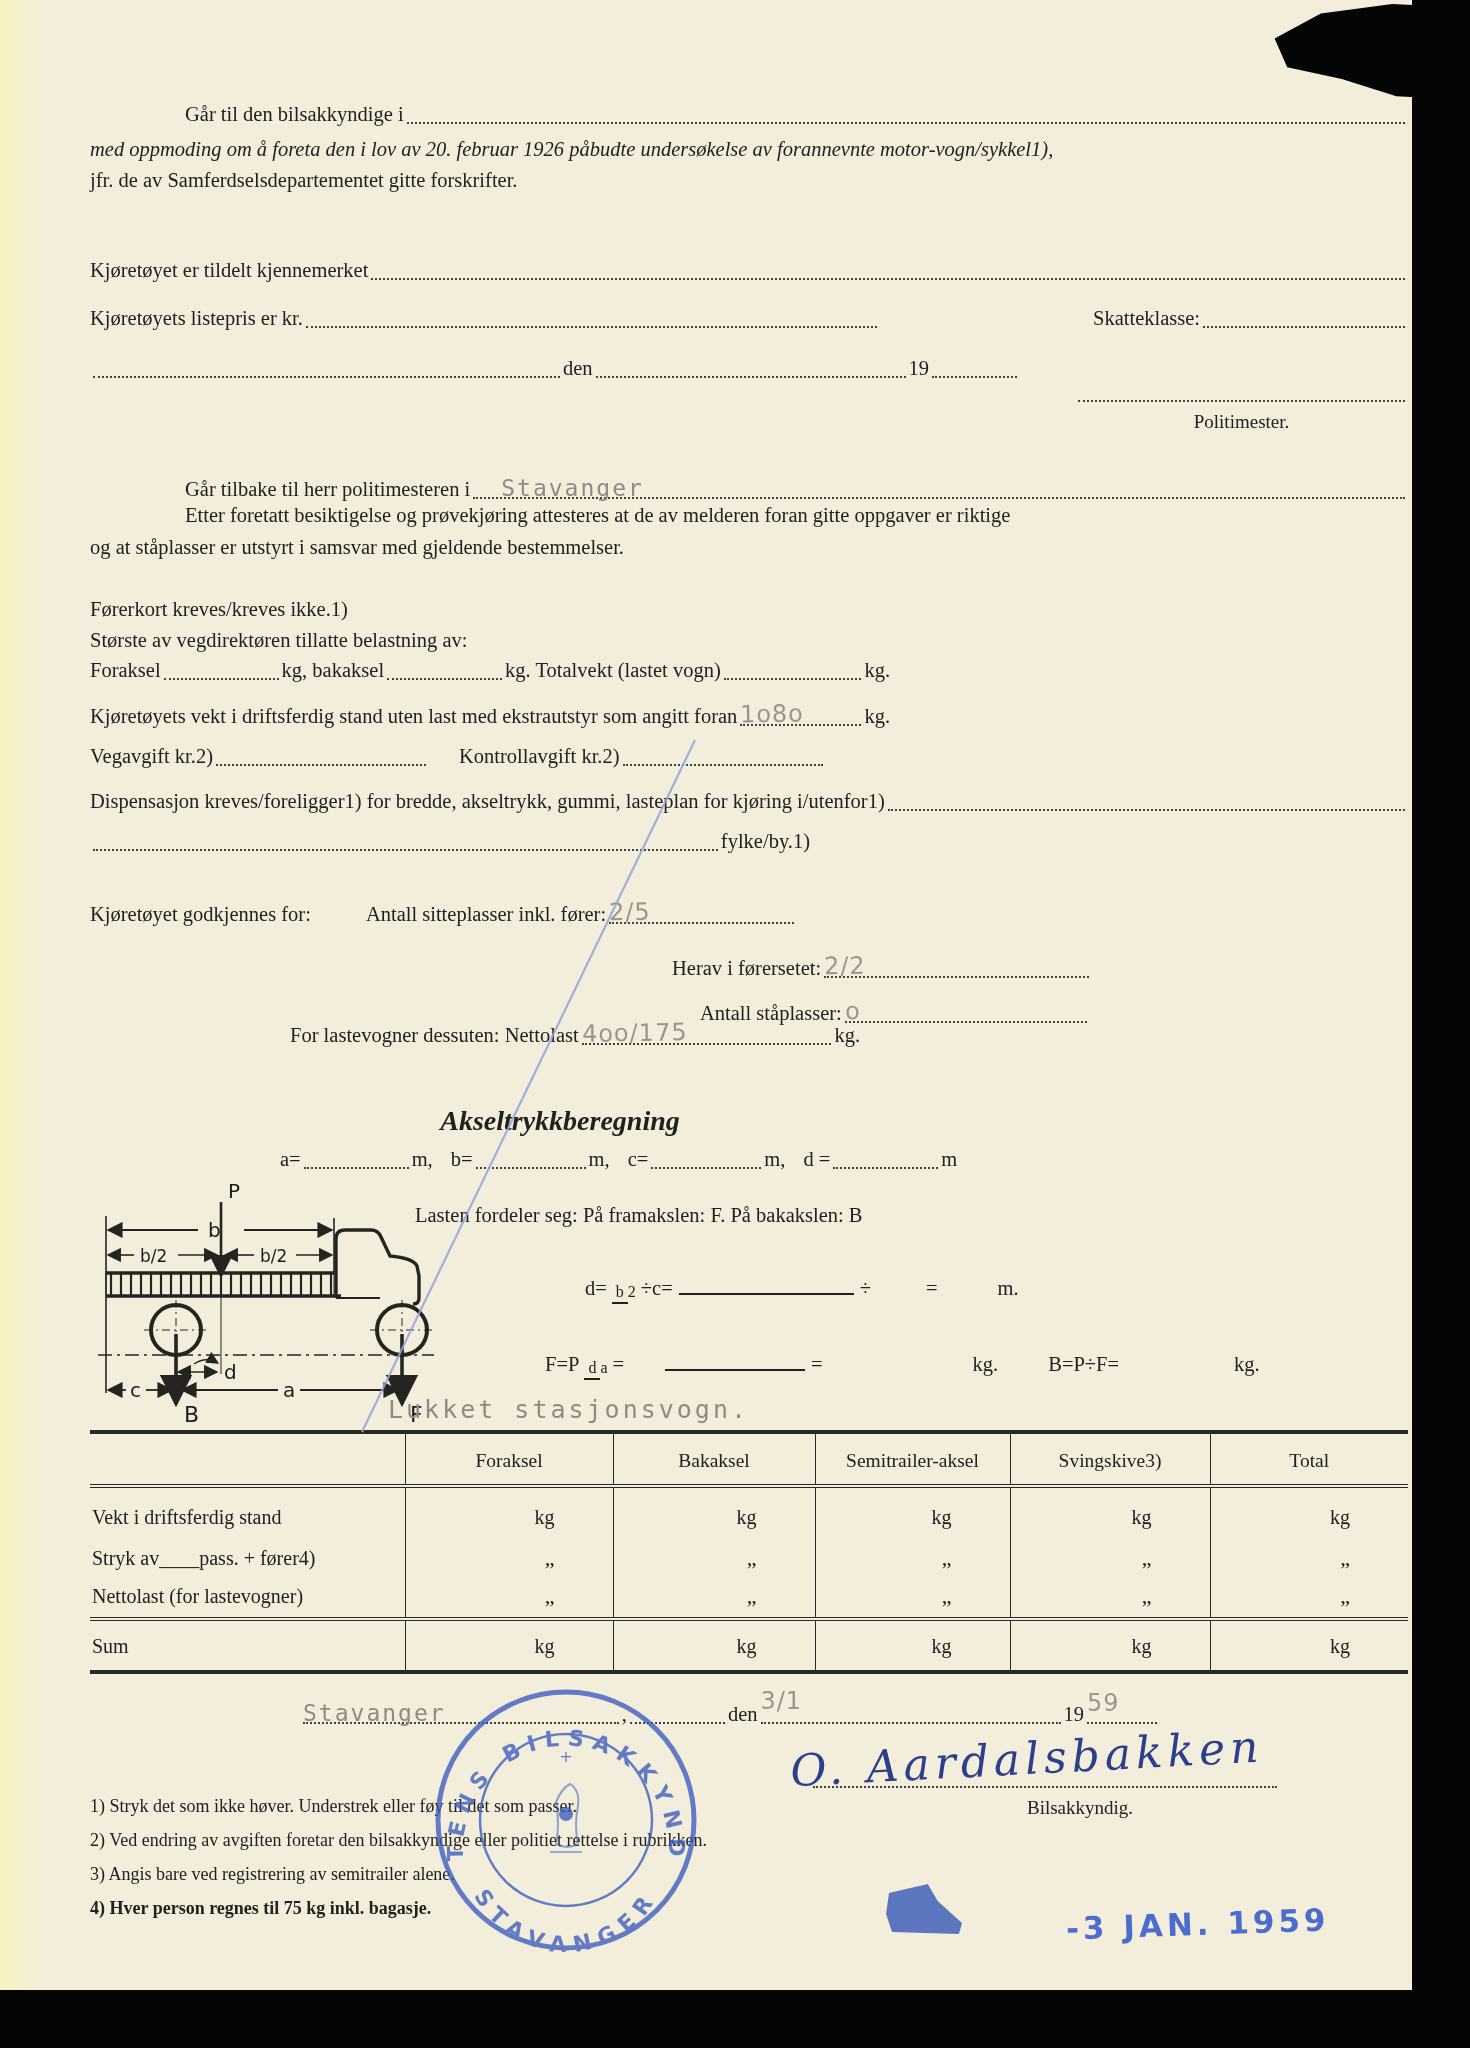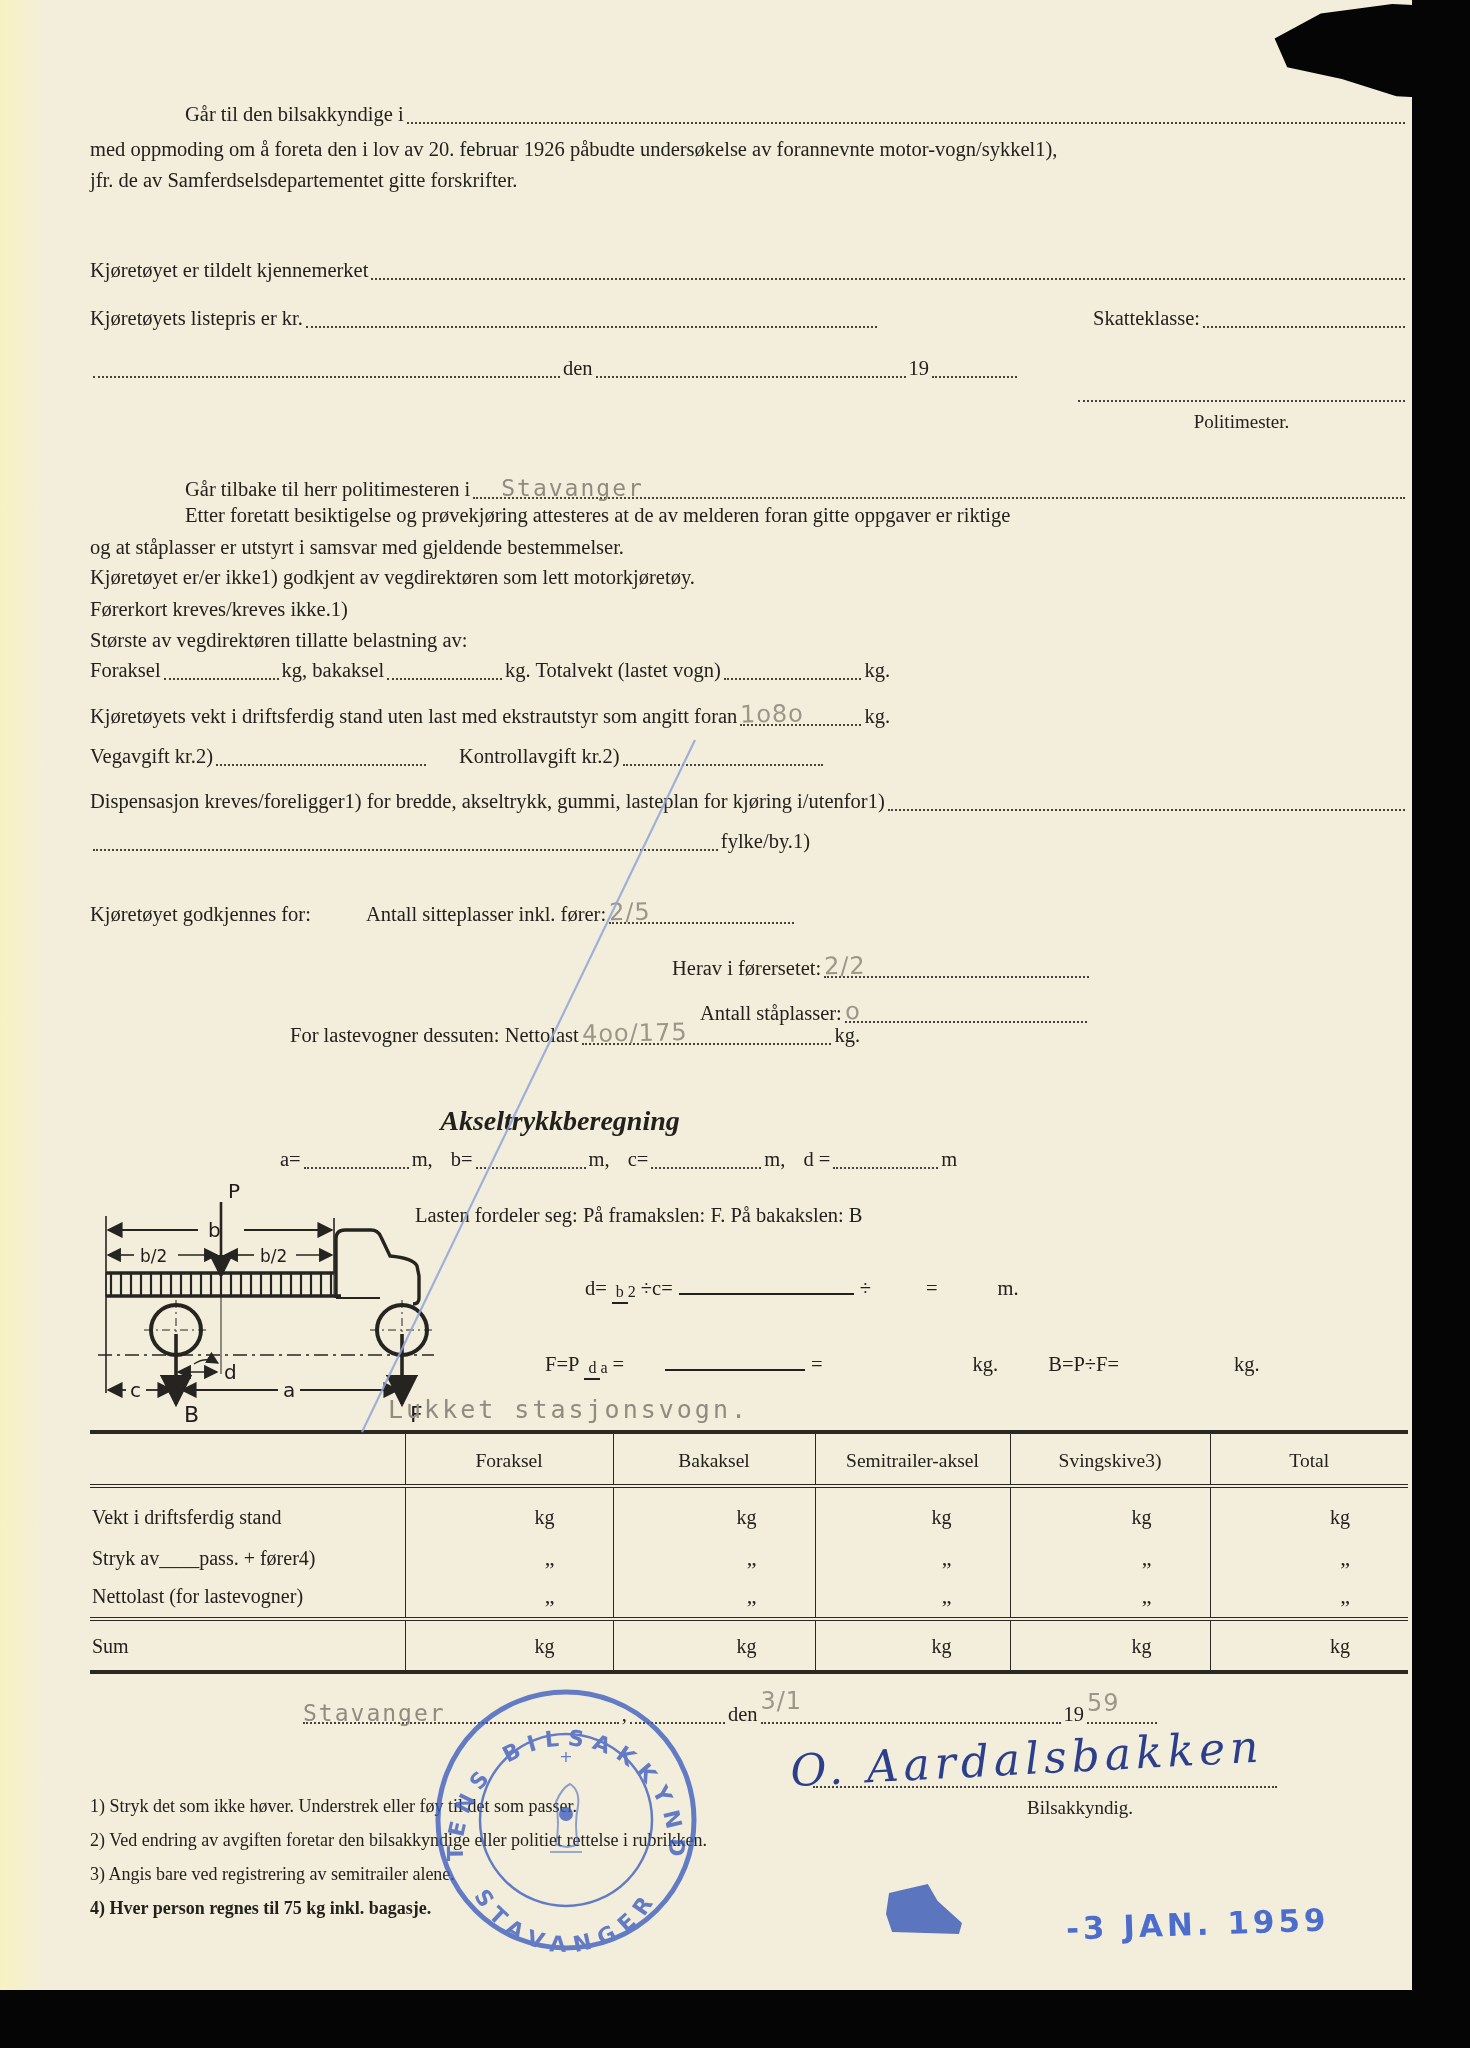--- a/index.html
+++ b/index.html
@@ -54,21 +54,21 @@
 </head>
 <body>
 
 <div class="page">
   <div class="yellowedge"></div>
 
   <div class="line" style="top:102px;left:185px;right:62px;">
     <span>Går til den bilsakkyndige i</span>
       <span class="dots"></span>
   </div>
-  <div class="line" style="top:137px;left:90px;">
+  <div class="line" style="top:137px;left:90px;font-style:italic;">
     <span>med oppmoding om å foreta den i lov av 20. februar 1926 påbudte undersøkelse av forannevnte motor-vogn/sykkel1),</span>
   </div>
   <div class="line" style="top:168px;left:90px;">
     <span>jfr. de av Samferdselsdepartementet gitte forskrifter.</span>
   </div>
 
   <div class="line" style="top:258px;left:90px;right:62px;">
     <span>Kjøretøyet er tildelt kjennemerket</span>
       <span class="dots"></span>
   </div>
@@ -96,23 +96,20 @@
 
   <div class="line" style="top:468px;left:185px;right:62px;">
     <span>Går tilbake til herr politimesteren i</span>
     <span class="dotline fl"><span class="typed" style="margin-left:28px;">Stavanger</span></span>
   </div>
   <div class="line" style="top:503px;left:185px;">
     <span>Etter foretatt besiktigelse og prøvekjøring attesteres at de av melderen foran gitte oppgaver er riktige</span>
   </div>
   <div class="line" style="top:535px;left:90px;">
     <span>og at ståplasser er utstyrt i samsvar med gjeldende bestemmelser.</span>
-  </div>
-  <div class="line" style="top:565px;left:90px;">
-    <span>Kjøretøyet er/er ikke1) godkjent av vegdirektøren som lett motorkjøretøy.</span>
   </div>
   <div class="line" style="top:597px;left:90px;">
     <span>Førerkort kreves/kreves ikke.1)</span>
   </div>
   <div class="line" style="top:628px;left:90px;">
     <span>Største av vegdirektøren tillatte belastning av:</span>
   </div>
   <div class="line" style="top:658px;left:90px;width:800px;">
     <span>Foraksel</span>
     <span class="dots fx" style="width:115px;"></span>

